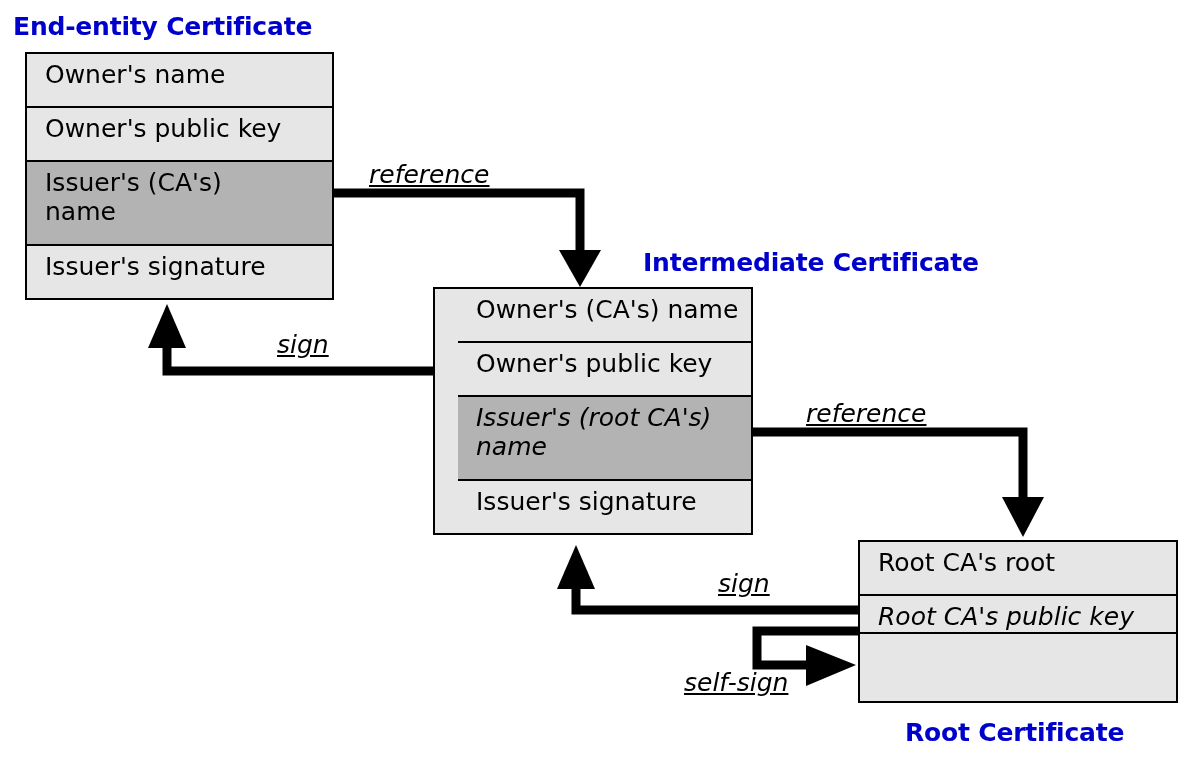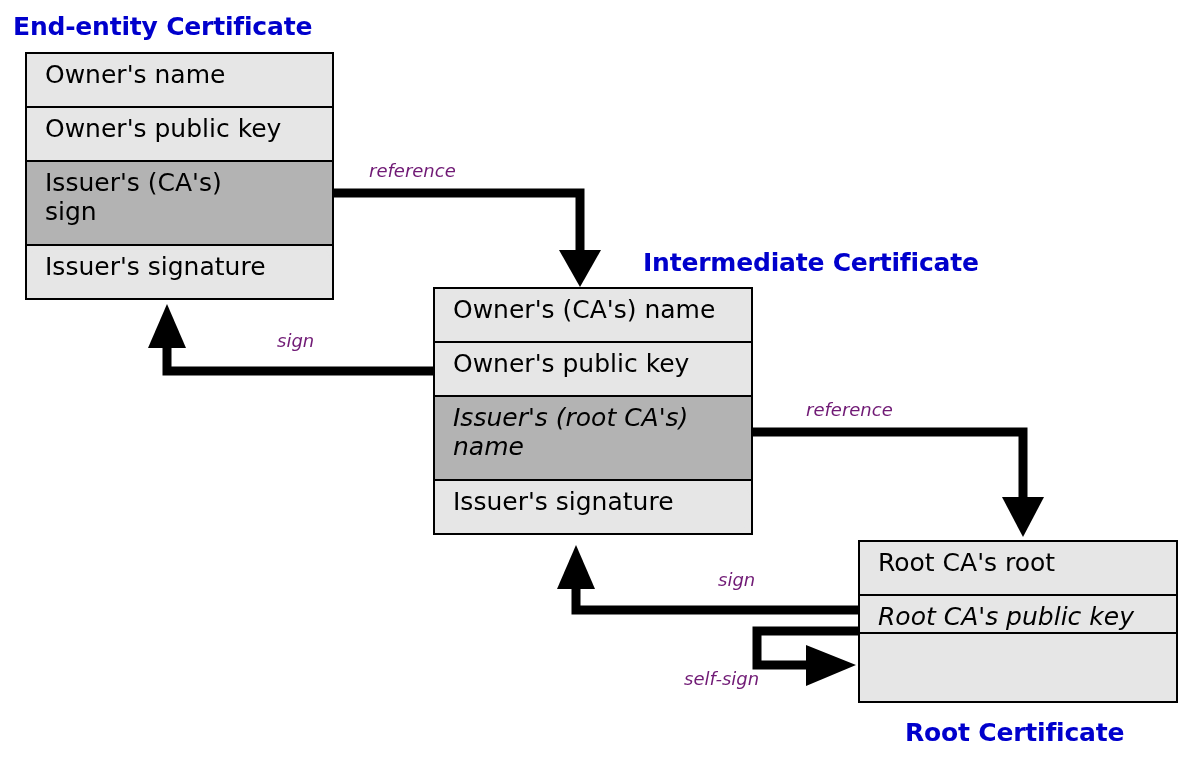--- a/index.html
+++ b/index.html
@@ -54,25 +54,26 @@
   }
   .cert-row.shaded {
     background: #B3B3B3;
   }
   .cert-row.last {
     border-bottom: none;
     border-radius: 20px;
   }
   .edge-label {
     position: absolute;
-    color: #701a75;
+    color: #000000;
     font-style: italic;
-    font-size: 18px;
+    font-size: 25px;
     white-space: nowrap;
     font-family: "DejaVu Sans", "Liberation Sans", sans-serif;
+    text-decoration: underline;
   }
 </style>
 </head>
 <body>
 
 <div id="stage">
 
   <svg class="edges" viewBox="0 0 1191 766">
     <defs>
       <marker id="arrowDown" markerWidth="9" markerHeight="9" refX="4.5" refY="8.6" orient="auto-start-reverse" markerUnits="strokeWidth">
@@ -105,27 +106,27 @@
       <path d="M 806 645 L 806 686 L 856 665 Z" fill="#000000"></path>
     </g>
   </svg>
 
   <div class="cert-title" style="left:13px; top:12px;">End-entity Certificate</div>
 
   <div class="cert-box" style="left:25px; top:52px; width:309px; height:248px;">
     <div class="cert-row" style="height:54px;">Owner's name</div>
     <div class="cert-row" style="height:54px;">Owner's public key</div>
     <div class="cert-row shaded" style="height:84px;">Issuer's (CA's)
-sign</div>
+name</div>
     <div class="cert-row last" style="height:52px;">Issuer's signature</div>
   </div>
 
   <div class="cert-title" style="left:643px; top:248px;">Intermediate Certificate</div>
 
-  <div class="cert-box" style="left:433px; top:287px; width:320px; height:248px;">
+  <div class="cert-box" style="left:433px; top:287px; width:320px; height:248px;padding-left:23px;">
     <div class="cert-row" style="height:54px;">Owner's (CA's) name</div>
     <div class="cert-row" style="height:54px;">Owner's public key</div>
     <div class="cert-row shaded" style="height:84px;font-style:italic;">Issuer's (root CA's)
 name</div>
     <div class="cert-row last" style="height:52px;">Issuer's signature</div>
   </div>
 
   <div class="cert-box" style="left:858px; top:540px; width:320px; height:163px;">
     <div class="cert-row" style="height:54px;">Root CA's root</div>
     <div class="cert-row" style="height:38px;font-style:italic;">Root CA's public key</div>

